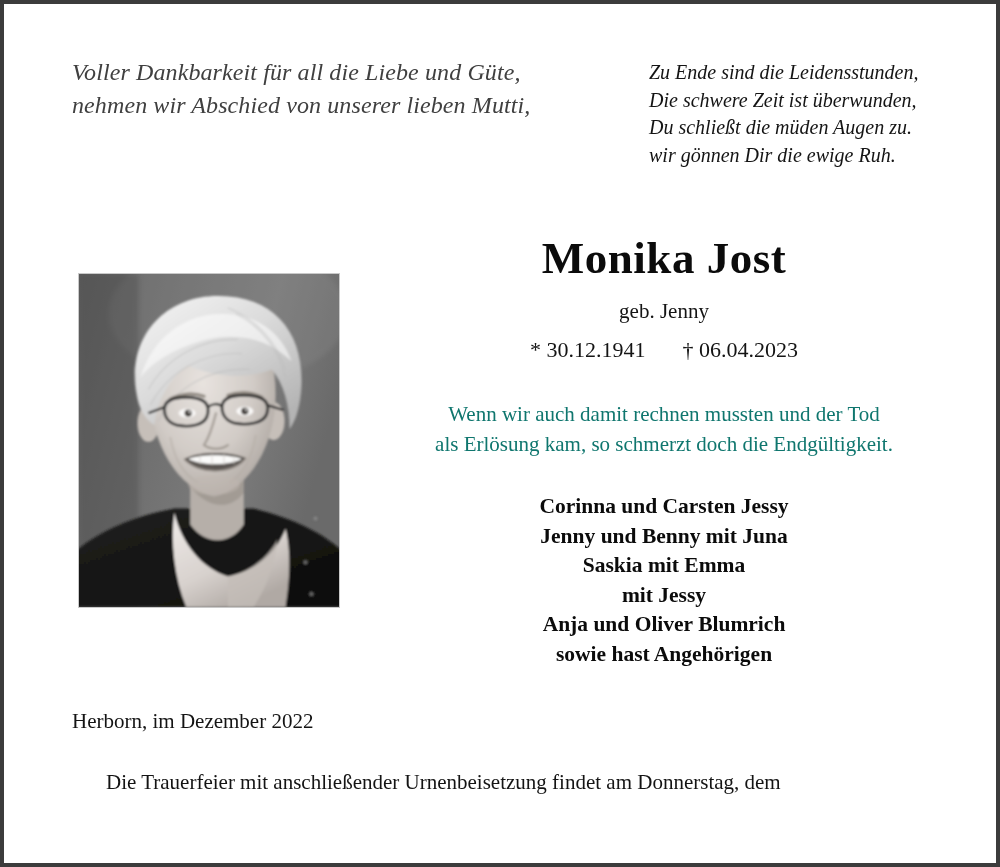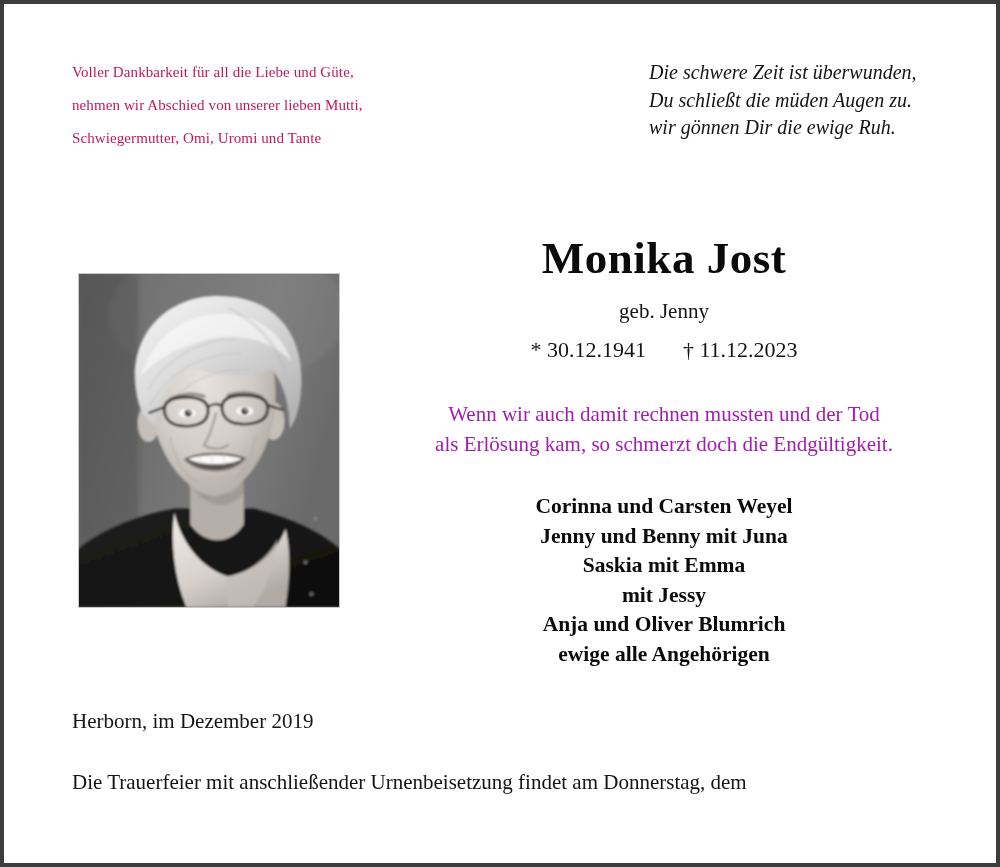--- a/index.html
+++ b/index.html
@@ -33,25 +33,26 @@
     height: 195px;
   }
 
   .intro-block {
     position: absolute;
     left: 68px;
     top: 52px;
     width: 530px;
   }
   .intro-line {
-    font-size: 15px;
+    font-size: 24px;
     line-height: 33px;
     letter-spacing: 0.1px;
-    color: #be185d;
-    white-space: nowrap;
+    color: #404040;
+    white-space: nowrap;
+    font-style: italic;
   }
 
   .verse-block {
     position: absolute;
     left: 645px;
     top: 55px;
     width: 320px;
   }
   .verse-line {
     font-style: italic;
@@ -126,21 +127,21 @@
 
   .eulogy {
     position: absolute;
     left: 0;
     top: 395px;
     width: 100%;
   }
   .eulogy-line {
     font-size: 21px;
     line-height: 30px;
-    color: #a21caf;
+    color: #0f766e;
     white-space: nowrap;
   }
 
   .mourners {
     position: absolute;
     left: 0;
     top: 488px;
     width: 100%;
   }
   .mourner-line {
@@ -165,36 +166,37 @@
     position: absolute;
     left: 68px;
     top: 763px;
     width: 880px;
   }
   .service-line {
     font-size: 21px;
     line-height: 30px;
     color: #141414;
     white-space: nowrap;
+    margin-left: 34px;
   }
 </style>
 </head>
 <body>
 
 <div class="notice">
 
   <div class="top-row">
 
     <div class="intro-block">
       <div class="intro-line">Voller Dankbarkeit für all die Liebe und Güte,</div>
       <div class="intro-line">nehmen wir Abschied von unserer lieben Mutti,</div>
-      <div class="intro-line">Schwiegermutter, Omi, Uromi und Tante</div>
     </div>
 
     <div class="verse-block">
+      <div class="verse-line">Zu Ende sind die Leidensstunden,</div>
       <div class="verse-line">Die schwere Zeit ist überwunden,</div>
       <div class="verse-line">Du schließt die müden Augen zu.</div>
       <div class="verse-line">wir gönnen Dir die ewige Ruh.</div>
     </div>
 
   </div>
 
   <div class="portrait-frame">
     <svg viewBox="0 0 262 335" preserveAspectRatio="xMidYMid slice">
       <defs>
@@ -314,38 +316,38 @@
 
     <div class="deceased-name">Monika Jost</div>
 
     <div class="maiden-name">geb. Jenny</div>
 
     <div class="life-dates">
       <span>*</span>
       <span>30.12.1941</span>
       <span class="date-sep"></span>
       <span>†</span>
-      <span>11.12.2023</span>
+      <span>06.04.2023</span>
     </div>
 
     <div class="eulogy">
       <div class="eulogy-line">Wenn wir auch damit rechnen mussten und der Tod</div>
       <div class="eulogy-line">als Erlösung kam, so schmerzt doch die Endgültigkeit.</div>
     </div>
 
     <div class="mourners">
-      <div class="mourner-line">Corinna und Carsten Weyel</div>
+      <div class="mourner-line">Corinna und Carsten Jessy</div>
       <div class="mourner-line">Jenny und Benny mit Juna</div>
       <div class="mourner-line">Saskia mit Emma</div>
       <div class="mourner-line">mit Jessy</div>
       <div class="mourner-line">Anja und Oliver Blumrich</div>
-      <div class="mourner-line">ewige alle Angehörigen</div>
+      <div class="mourner-line">sowie hast Angehörigen</div>
     </div>
 
   </div>
 
-  <div class="place-date">Herborn, im Dezember 2019</div>
+  <div class="place-date">Herborn, im Dezember 2022</div>
 
   <div class="service-info">
     <div class="service-line">Die Trauerfeier mit anschließender Urnenbeisetzung findet am Donnerstag, dem</div>
   </div>
 
 </div>
 
 </body></html>

